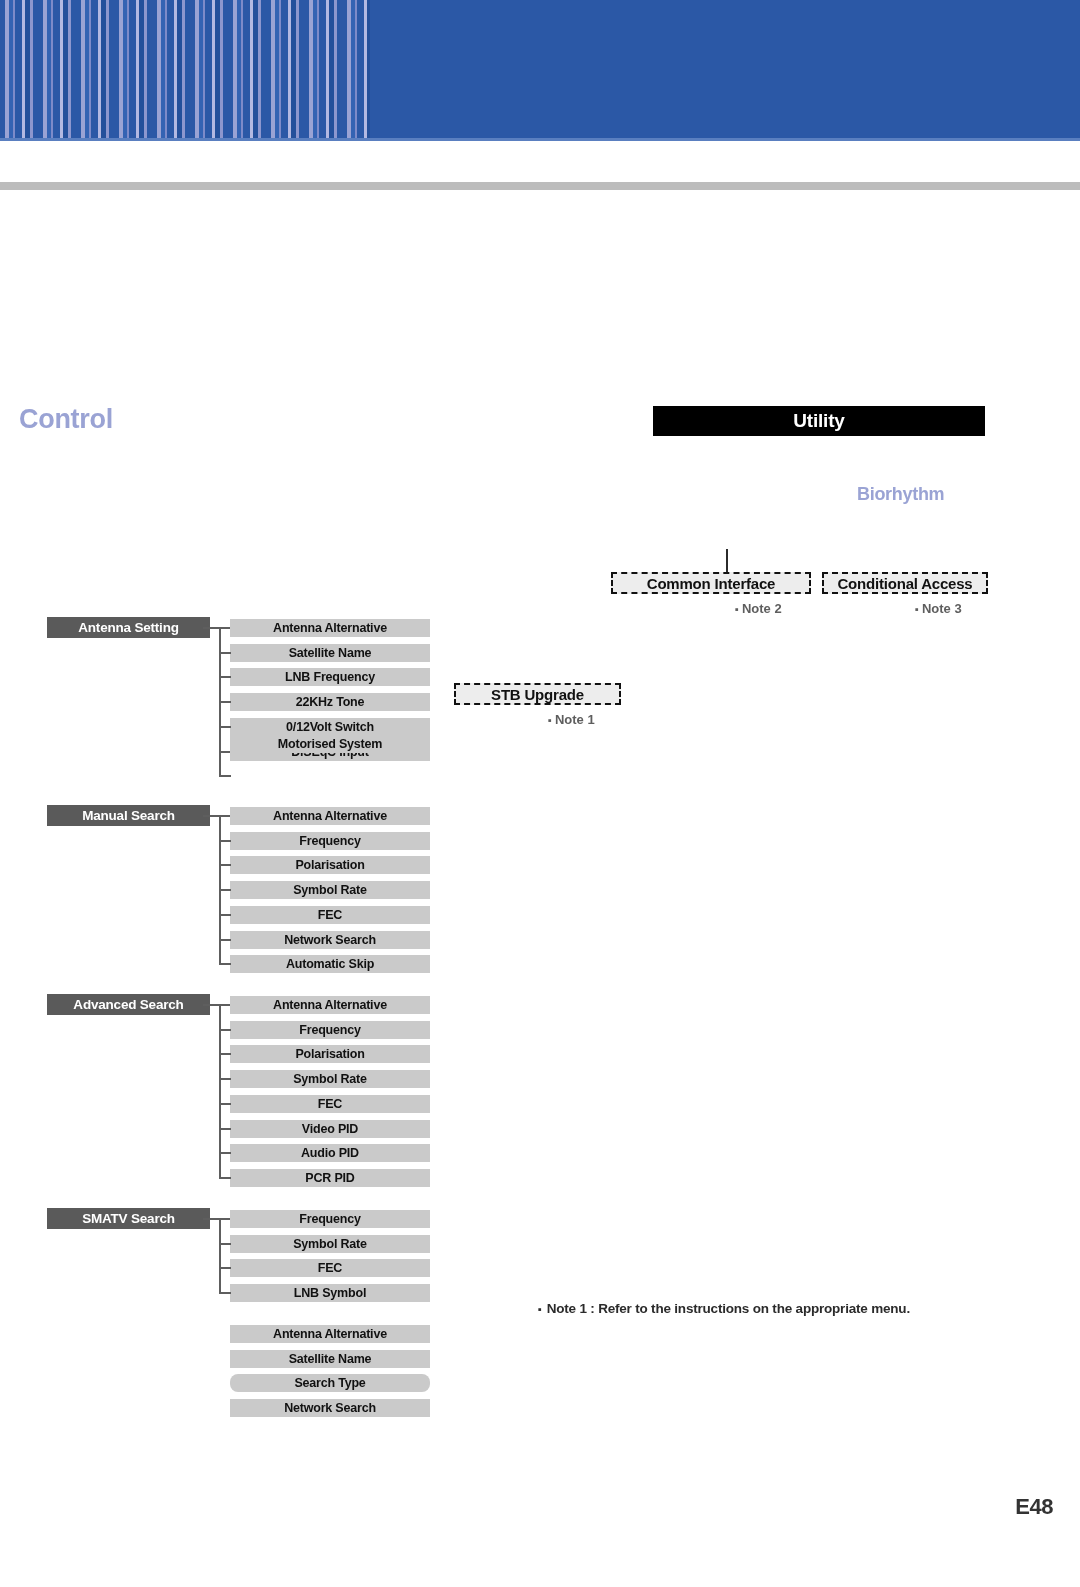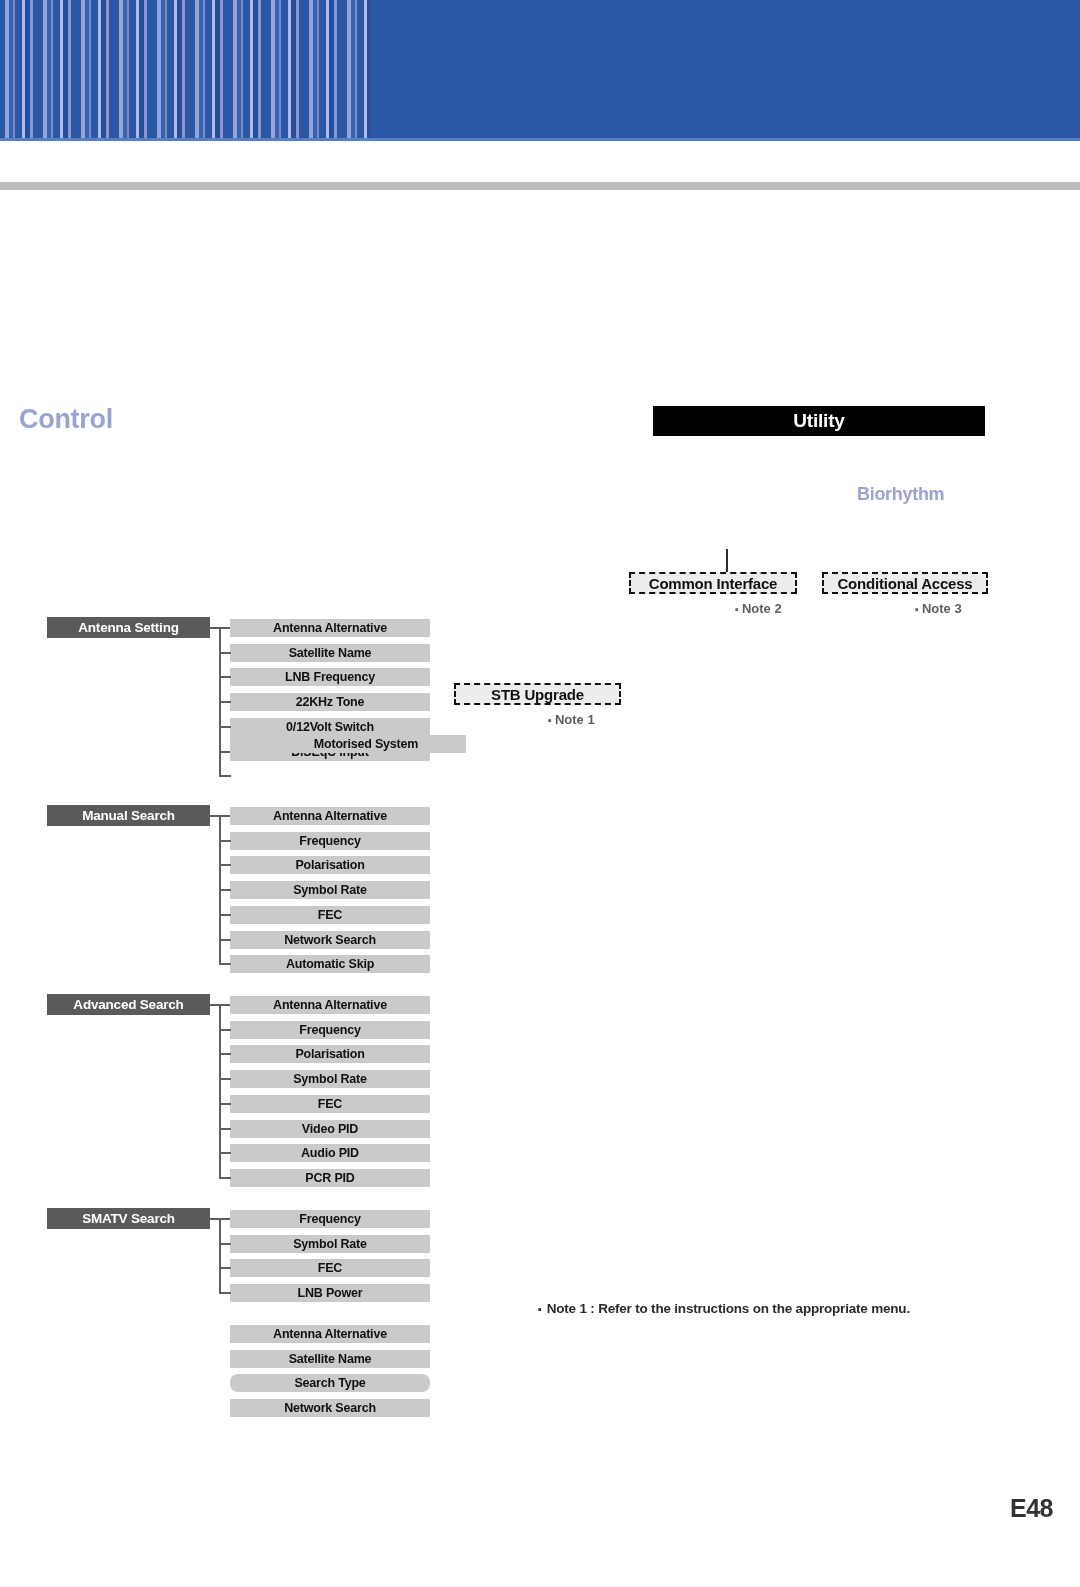--- a/index.html
+++ b/index.html
@@ -129,21 +129,21 @@
     color: #111111;
     font-size: 15px;
     font-weight: bold;
     display: flex;
     align-items: center;
     justify-content: center;
     letter-spacing: -0.2px;
     white-space: nowrap;
     box-sizing: border-box;
   }
-  #box-common-interface { left: 629px; top: 572px; width: 168px; }
+  #box-common-interface { left: 611px; top: 572px; width: 200px; }
   #box-conditional-access { left: 822px; top: 572px; width: 166px; }
   #box-stb-upgrade { left: 454px; top: 683px; width: 167px; }
 
   
   .note-caption {
     position: absolute;
     font-size: 13px;
     font-weight: bold;
     color: #5e5e5e;
     white-space: nowrap;
@@ -193,21 +193,21 @@
     white-space: nowrap;
     letter-spacing: -0.2px;
   }
   .note-line .bullet { font-size: 11px; margin-right: 5px; color: #2b2b2b; }
 
   
   #page-number {
     position: absolute;
     right: 27px;
     top: 1494px;
-    font-size: 25px;
+    font-size: 22px;
     font-weight: bold;
     color: #333333;
     letter-spacing: -0.5px;
   }
 </style>
 </head>
 <body>
 
 <div id="banner">
   <div id="banner-stripes"></div>
@@ -243,21 +243,21 @@
     <div class="child-box" style="top: 643.7px;">Satellite Name</div>
     <div class="tree-hline short" style="top: 651.7px;"></div>
     <div class="child-box" style="top: 668.4px;">LNB Frequency</div>
     <div class="tree-hline short" style="top: 676.4px;"></div>
     <div class="child-box" style="top: 693.1px;">22KHz Tone</div>
     <div class="tree-hline short" style="top: 701.1px;"></div>
     <div class="child-box" style="top: 717.8px;">0/12Volt Switch</div>
     <div class="tree-hline short" style="top: 725.8px;"></div>
     <div class="child-box" style="top: 742.5px;">DiSEqC Input</div>
     <div class="tree-hline short" style="top: 750.5px;"></div>
-    <div class="child-box" style="top: 735px; padding-left: 36px;">Motorised System</div>
+    <div class="child-box" style="top: 735px;">Motorised System</div>
     <div class="tree-hline short" style="top: 775.2px;"></div>
     <div class="parent-box" style="left: 47px; top: 805px;">Manual Search</div>
     <div class="tree-hline root" style="top: 815px;"></div>
     <div class="tree-vline" style="top: 815px; height: 149.2px;"></div>
     <div class="child-box" style="top: 807px;">Antenna Alternative</div>
     <div class="child-box" style="top: 831.7px;">Frequency</div>
     <div class="tree-hline short" style="top: 839.7px;"></div>
     <div class="child-box" style="top: 856.4px;">Polarisation</div>
     <div class="tree-hline short" style="top: 864.4px;"></div>
     <div class="child-box" style="top: 881.1px;">Symbol Rate</div>
@@ -287,21 +287,21 @@
     <div class="child-box" style="top: 1168.9px;">PCR PID</div>
     <div class="tree-hline short" style="top: 1176.9px;"></div>
     <div class="parent-box" style="left: 47px; top: 1208px;">SMATV Search</div>
     <div class="tree-hline root" style="top: 1218px;"></div>
     <div class="tree-vline" style="top: 1218px; height: 75.1px;"></div>
     <div class="child-box" style="top: 1210px;">Frequency</div>
     <div class="child-box" style="top: 1234.7px;">Symbol Rate</div>
     <div class="tree-hline short" style="top: 1242.7px;"></div>
     <div class="child-box" style="top: 1259.4px;">FEC</div>
     <div class="tree-hline short" style="top: 1267.4px;"></div>
-    <div class="child-box" style="top: 1284.1px;">LNB Power</div>
+    <div class="child-box" style="top: 1284.1px;">LNB Symbol</div>
     <div class="tree-hline short" style="top: 1292.1px;"></div>
     <div class="child-box" style="top: 1325px;">Antenna Alternative</div>
     <div class="child-box" style="top: 1349.7px;">Satellite Name</div>
     <div class="child-box" style="top: 1374.4px; border-radius: 8px;">Search Type</div>
     <div class="child-box" style="top: 1399.1px;">Network Search</div>
   </div>
 
 <div id="notes">
     <div class="note-line"><span class="bullet">▪</span><span>Note 1 : Refer to the instructions on the appropriate menu.</span></div>
   </div>

